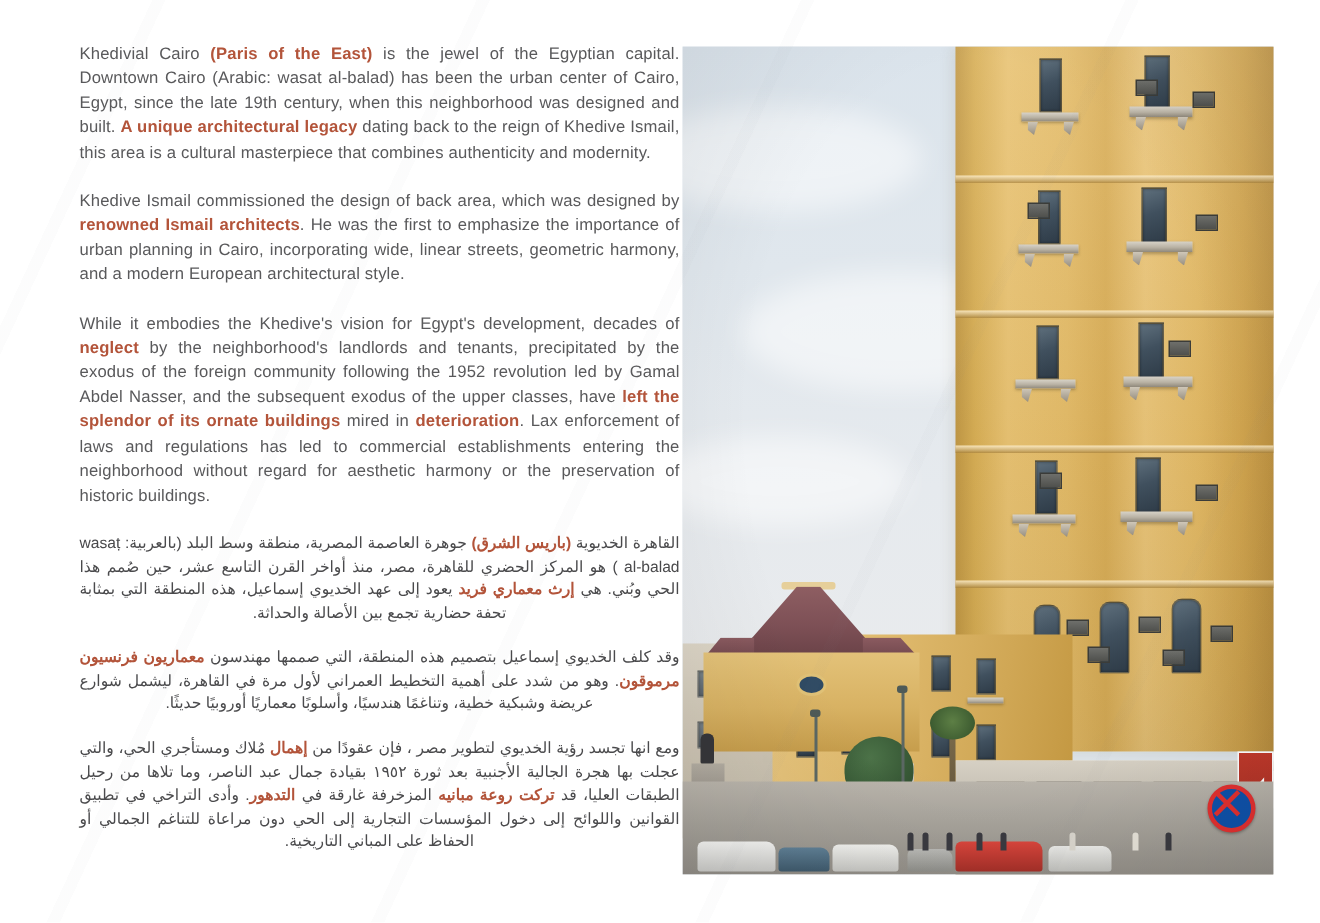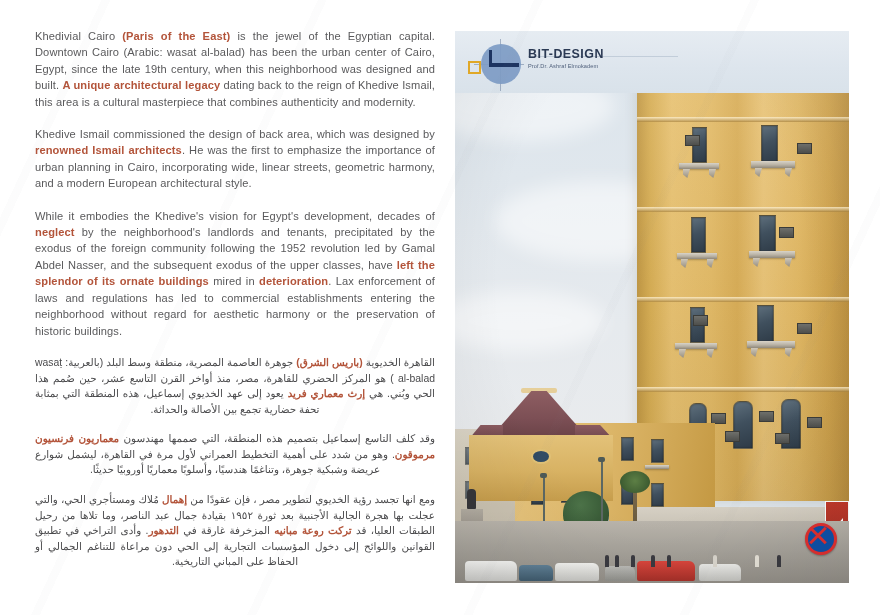--- a/index.html
+++ b/index.html
@@ -37,21 +37,21 @@
 
   .page {
     position: absolute;
     inset: 0;
     display: block;
   }
 
   
   .text-column {
     position: absolute;
-    left: 35px;
+    left: 53px;
     top: 28px;
     width: 400px;
     height: 560px;
   }
 
   .para {
     color: #59595b;
     font-size: 11.1px;
     line-height: 16.4px;
     text-align: justify;
@@ -497,21 +497,21 @@
 
 <div class="page">
 
   <div class="text-column">
 
     <p class="para"><span>Khedivial Cairo </span><span class="accent">(Paris of the East)</span><span> is the jewel of the Egyptian capital. Downtown Cairo (Arabic: wasat al-balad) has been the urban center of Cairo, Egypt, since the late 19th century, when this neighborhood was designed and built. </span><span class="accent">A unique architectural legacy</span><span> dating back to the reign of Khedive Ismail, this area is a cultural masterpiece that combines authenticity and modernity.</span></p>
     <p class="para"><span>Khedive Ismail commissioned the design of back area, which was designed by </span><span class="accent">renowned Ismail architects</span><span>. He was the first to emphasize the importance of urban planning in Cairo, incorporating wide, linear streets, geometric harmony, and a modern European architectural style.</span></p>
     <p class="para"><span>While it embodies the Khedive's vision for Egypt's development, decades of </span><span class="accent">neglect</span><span> by the neighborhood's landlords and tenants, precipitated by the exodus of the foreign community following the 1952 revolution led by Gamal Abdel Nasser, and the subsequent exodus of the upper classes, have </span><span class="accent">left the splendor of its ornate buildings</span><span> mired in </span><span class="accent">deterioration</span><span>. Lax enforcement of laws and regulations has led to commercial establishments entering the neighborhood without regard for aesthetic harmony or the preservation of historic buildings.</span></p>
 
     <p class="para-ar ar-gap-top"><span>القاهرة الخديوية </span><span class="accent">(باريس الشرق)</span><span> جوهرة العاصمة المصرية،  منطقة وسط البلد (بالعربية: </span><span class="latin-inline">wasaṭ al-balad</span><span> ) هو المركز الحضري للقاهرة، مصر، منذ أواخر القرن التاسع عشر، حين صُمم هذا الحي وبُني. هي </span><span class="accent">إرث معماري فريد</span><span> يعود إلى عهد الخديوي إسماعيل، هذه المنطقة التي بمثابة تحفة حضارية تجمع بين الأصالة والحداثة.</span></p>
-    <p class="para-ar"><span>وقد كلف التاسع إسماعيل بتصميم هذه المنطقة، التي صممها مهندسون </span><span class="accent">معماريون فرنسيون مرموقون</span><span>. وهو من شدد على أهمية التخطيط العمراني لأول مرة في القاهرة، ليشمل شوارع عريضة وشبكية جوهرة، وتناغمًا هندسيًا، وأسلوبًا معماريًا أوروبيًا حديثًا.</span></p>
+    <p class="para-ar"><span>وقد كلف الخديوي إسماعيل بتصميم هذه المنطقة، التي صممها مهندسون </span><span class="accent">معماريون فرنسيون مرموقون</span><span>. وهو من شدد على أهمية التخطيط العمراني لأول مرة في القاهرة، ليشمل شوارع عريضة وشبكية خطية، وتناغمًا هندسيًا، وأسلوبًا معماريًا أوروبيًا حديثًا.</span></p>
     <p class="para-ar"><span>ومع انها تجسد رؤية الخديوي لتطوير مصر ، فإن عقودًا من </span><span class="accent">إهمال</span><span> مُلاك ومستأجري الحي، والتي عجلت بها هجرة الجالية الأجنبية بعد ثورة ١٩٥٢ بقيادة جمال عبد الناصر، وما تلاها من رحيل الطبقات العليا، قد </span><span class="accent">تركت روعة مبانيه</span><span> المزخرفة غارقة في </span><span class="accent">التدهور</span><span>. وأدى التراخي في تطبيق القوانين واللوائح إلى دخول المؤسسات التجارية إلى الحي دون مراعاة للتناغم الجمالي أو الحفاظ على المباني التاريخية.</span></p>
 
   </div>
 
   <div class="photo-panel">
 
     <div class="scene">
 
       <div class="sky"></div>
       <div class="cloud" style="left:-30px; top:40px; width:190px; height:70px;"></div>
@@ -657,34 +657,17 @@
         <div class="person" style="left:258px; background:#d9d5cc;"></div>
         <div class="person" style="left:300px; background:#e4e0d6;"></div>
         <div class="person" style="left:322px;"></div>
       </div>
 
       <div class="no-parking"></div>
 
       <div class="photo-vignette"></div>
     </div>
 
-    <div class="photo-header">
-      <div class="logo-block">
-        <div class="logo-mark">
-          <div class="logo-cross-v"></div>
-          <div class="logo-cross-h"></div>
-          <div class="logo-circle"></div>
-          <div class="logo-bracket"></div>
-          <div class="logo-bracket-arm"></div>
-          <div class="logo-square"></div>
-        </div>
-        <div class="logo-rule"></div>
-        <div class="logo-text">
-          <div class="logo-title">BIT-DESIGN</div>
-          <div class="logo-sub">Prof.Dr. Ashraf Elmokadem</div>
-        </div>
-      </div>
-    </div>
 
   </div>
 
   <div class="watermark-layer"></div>
 </div>
 
 </body></html>

